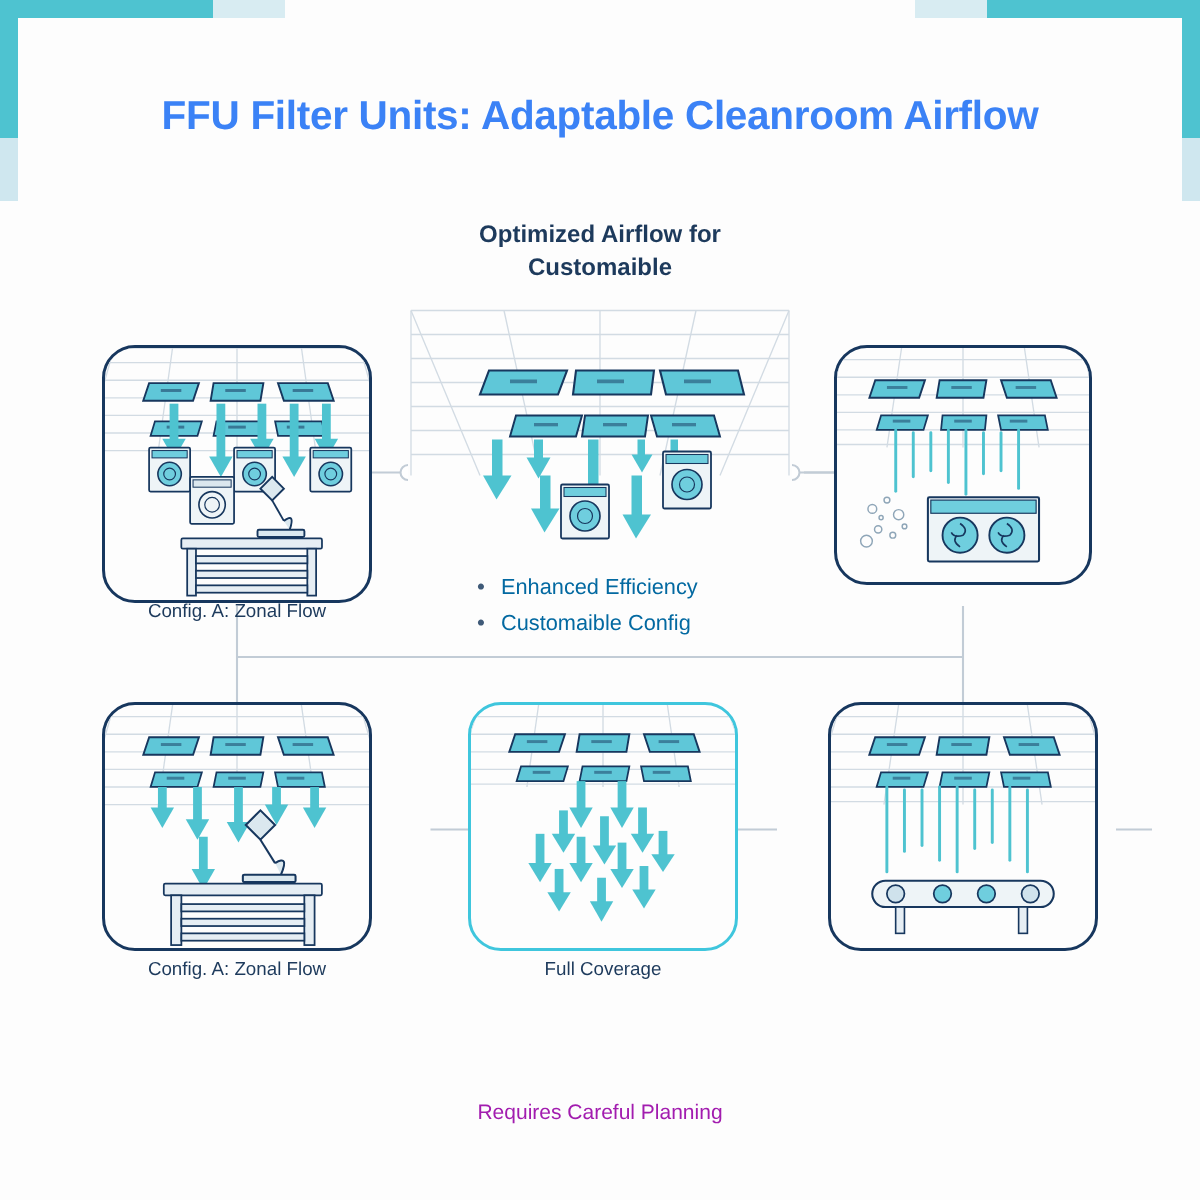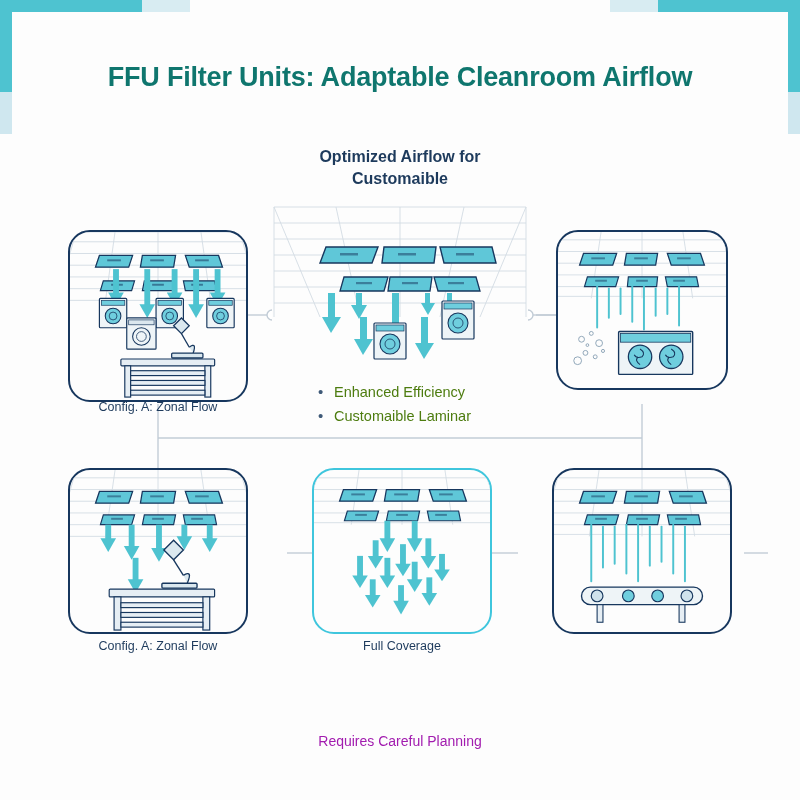--- a/index.html
+++ b/index.html
@@ -19,21 +19,21 @@
   #deco-tl-pale{left:142px;top:0;width:48px;height:12px;background:#d8ecf2;}
   #deco-tr-teal{left:658px;top:0;width:142px;height:92px;background:#4ec3d0;}
   #deco-tr-light{left:758px;top:92px;width:42px;height:42px;background:#cfe7ef;}
   #deco-tr-pale{left:610px;top:0;width:48px;height:12px;background:#d8ecf2;}
   
   #card{position:absolute;left:12px;top:12px;width:776px;height:788px;background:#fdfdfd;}
 
   
   #title{
     position:absolute;left:0;top:62px;width:800px;text-align:center;
-    font-size:27px;font-weight:bold;color:#0f766e;letter-spacing:-0.2px;
+    font-size:27px;font-weight:bold;color:#3b82f6;letter-spacing:-0.2px;
   }
   #subtitle{
     position:absolute;left:0;top:146px;width:800px;text-align:center;
     font-size:16px;font-weight:bold;color:#1d3a5c;line-height:22px;
   }
   #footnote{
     position:absolute;left:0;top:733px;width:800px;text-align:center;
     font-size:14px;color:#a21caf;
   }
 
@@ -47,21 +47,21 @@
   .panel.plain{border:none;}
 
   .caption{
     position:absolute;width:220px;text-align:center;
     font-size:12.5px;font-weight:normal;color:#1d3a5c;
   }
 
   
   #bullets{position:absolute;left:318px;top:380px;width:230px;}
   .bullet{
-    font-size:14.5px;color:#4d7c0f;line-height:24px;
+    font-size:14.5px;color:#0369a1;line-height:24px;
     padding-left:16px;position:relative;
   }
   .bullet::before{
     content:"\2022";position:absolute;left:0;top:0;color:#3f5a78;font-size:15px;
   }
   .scene{position:absolute;left:0;top:0;width:100%;height:100%;}
 </style>
 </head>
 <body>
 
@@ -317,21 +317,21 @@
         <rect x="170" y="96" width="32" height="38" fill="#eef4f7" stroke="#17375e" stroke-width="1.2" rx="1"></rect>
         <rect x="172" y="98" width="28" height="6" fill="#6fcede" stroke="#17375e" stroke-width="0.7"></rect>
         <circle cx="186" cy="118" r="10" fill="#6fcede" stroke="#17375e" stroke-width="1.1"></circle>
         <circle cx="186" cy="118" r="5" fill="none" stroke="#17375e" stroke-width="0.8"></circle>
       </g>
     </svg>
   </div>
 
   <div id="bullets">
     <div class="bullet">Enhanced Efficiency</div>
-    <div class="bullet">Customaible Laminar</div>
+    <div class="bullet">Customaible Config</div>
   </div>
 
   <div class="panel bordered" id="p3" style="left:556px;top:230px;width:172px;height:160px;">
     <svg class="scene" viewBox="0 0 172 160">
       <g stroke="#d2dbe3" stroke-width="0.9" fill="none">
         <path d="M-6 8 H178"></path>
           <path d="M-6 20 H178"></path>
           <path d="M-6 32 H178"></path>
         <path d="M-6 44 H178"></path>
           <path d="M-6 56 H178"></path>

